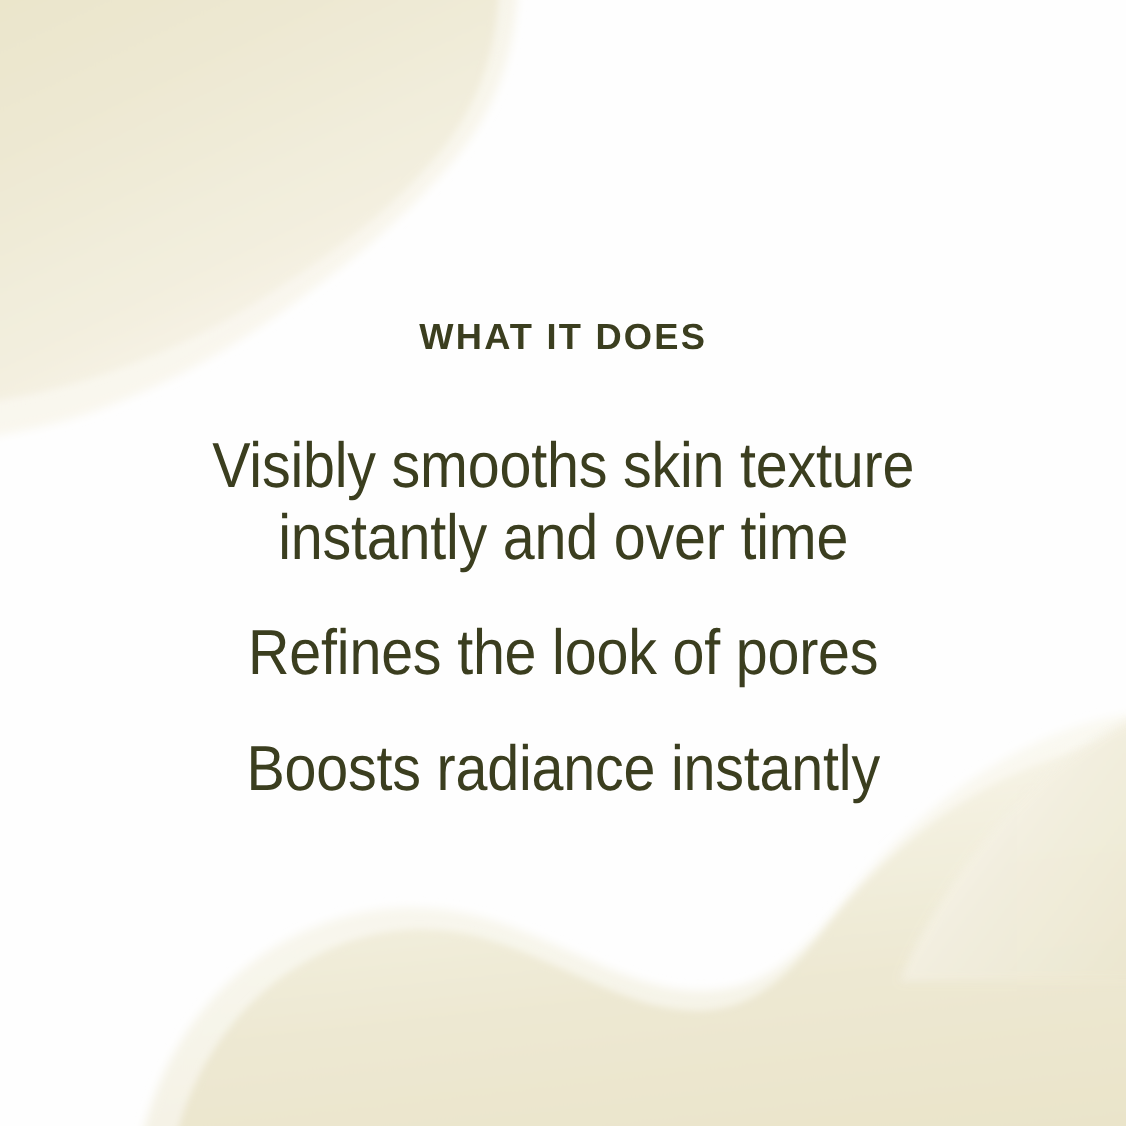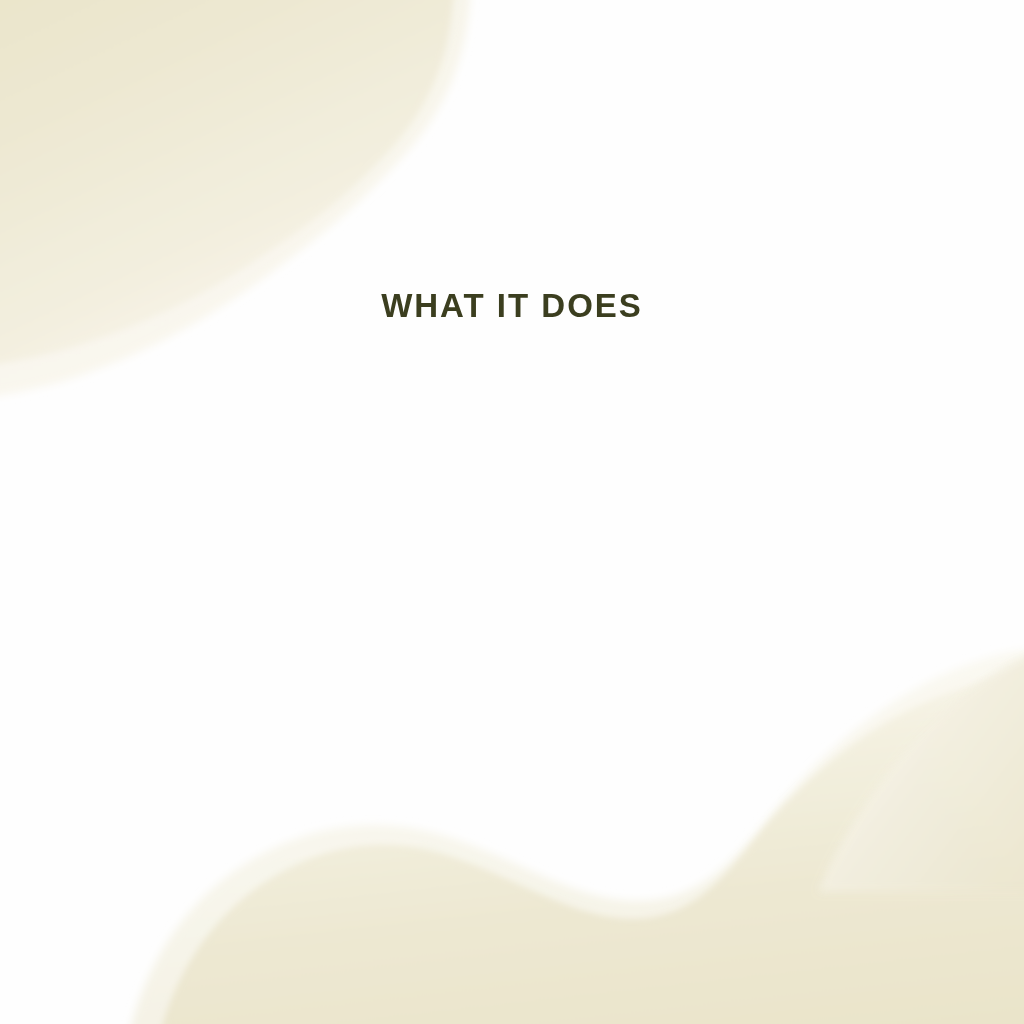--- a/index.html
+++ b/index.html
@@ -149,14 +149,30 @@
     <path filter="url(#softEdgeBig)" fill="url(#gradRight)" opacity="0.95" d="M 1094,636
              C 1020,646 952,694 898,760
              C 858,810 832,856 818,892
              L 1094,892 Z"></path>
   </svg>
 
   <div class="content">
 
     <div class="eyebrow">WHAT IT DOES</div>
 
+    <div class="claims">
+
+      <div class="claim">
+        <span class="ln">Visibly smooths skin texture</span>
+        <span class="ln">instantly and over time</span>
+      </div>
+
+      <div class="claim">
+        <span class="ln">Refines the look of pores</span>
+      </div>
+
+      <div class="claim">
+        <span class="ln">Boosts radiance instantly</span>
+      </div>
+
+    </div>
   </div>
 </div>
 
 </body></html>

